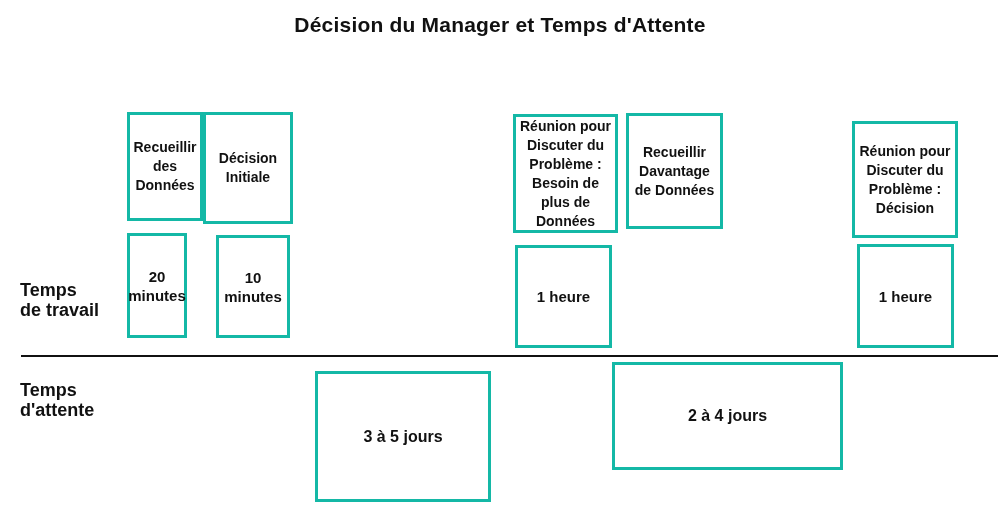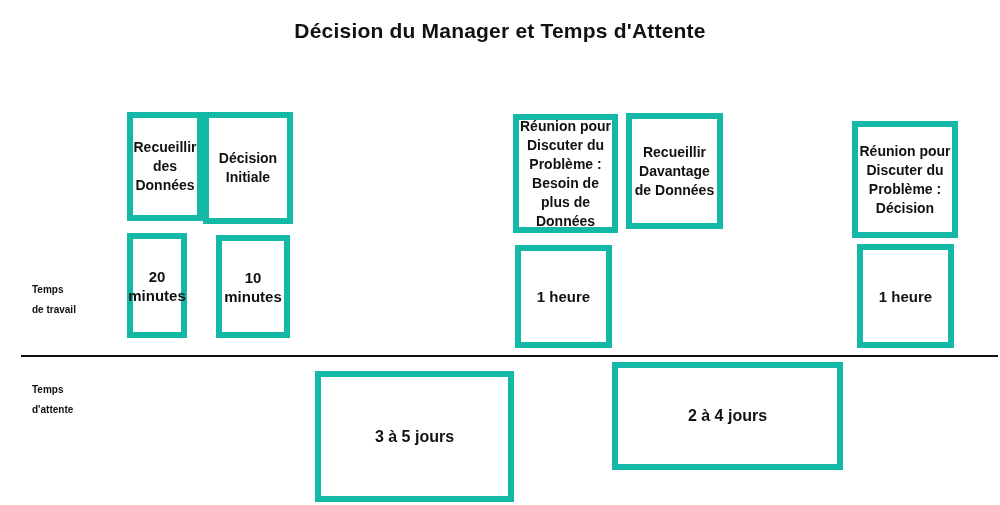--- a/index.html
+++ b/index.html
@@ -18,26 +18,25 @@
   }
   .title {
     position: absolute;
     left: 0;
     top: 13px;
     width: 100%;
     text-align: center;
     font-size: 21px;
     font-weight: 700;
     letter-spacing: 0.2px;
-    margin-top: 6px;
   }
   .box {
     position: absolute;
     box-sizing: border-box;
-    border: 6px solid #14b8a6;
+    border: 3px solid #14b8a6;
     background: #ffffff;
     display: flex;
     align-items: center;
     justify-content: center;
     text-align: center;
   }
   .box .label {
     white-space: pre-line;
     font-weight: 600;
   }
@@ -48,22 +47,22 @@
   .work .label {
     font-size: 15px;
     line-height: 19px;
   }
   .wait .label {
     font-size: 16px;
     line-height: 20px;
   }
   .row-label {
     position: absolute;
-    left: 32px;
-    font-size: 10px;
+    left: 20px;
+    font-size: 18px;
     font-weight: 700;
     line-height: 20px;
     white-space: pre-line;
   }
   .divider {
     position: absolute;
     left: 21px;
     top: 355px;
     width: 977px;
     height: 2px;
@@ -122,20 +121,20 @@
     <span class="label">1 heure</span>
   </div>
 
   <div class="row-label" style="top:280px;">Temps
 de travail</div>
   <div class="row-label" style="top:380px;">Temps
 d'attente</div>
 
   <div class="divider"></div>
 
-  <div class="box wait" style="left:315px; top:371px; width:199px; height:131px;">
+  <div class="box wait" style="left:315px; top:371px; width:176px; height:131px;">
     <span class="label">3 à 5 jours</span>
   </div>
   <div class="box wait" style="left:612px; top:362px; width:231px; height:108px;">
     <span class="label">2 à 4 jours</span>
   </div>
 
 </div>
 
 </body></html>

